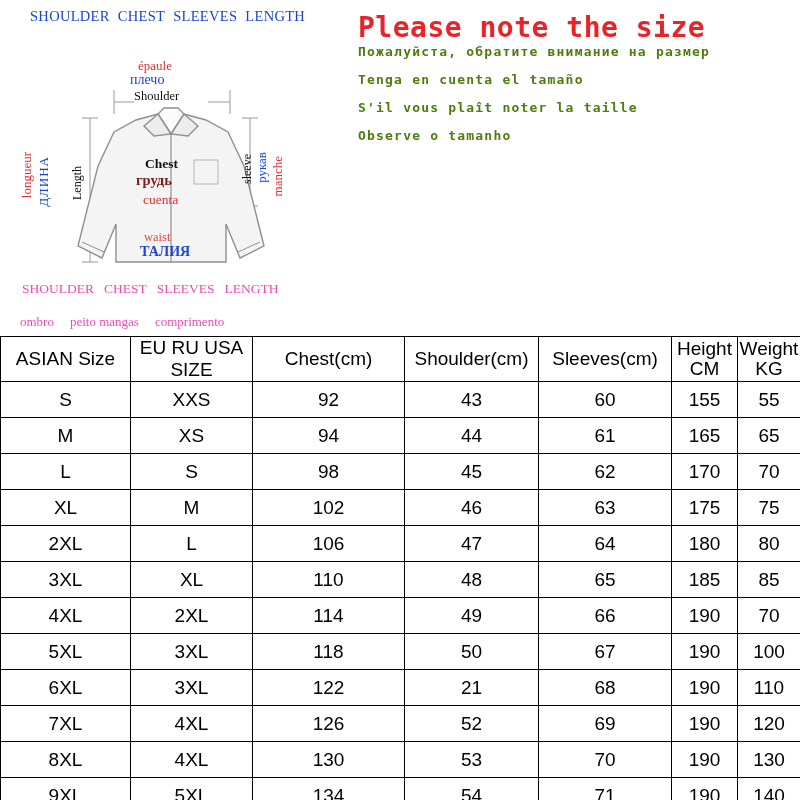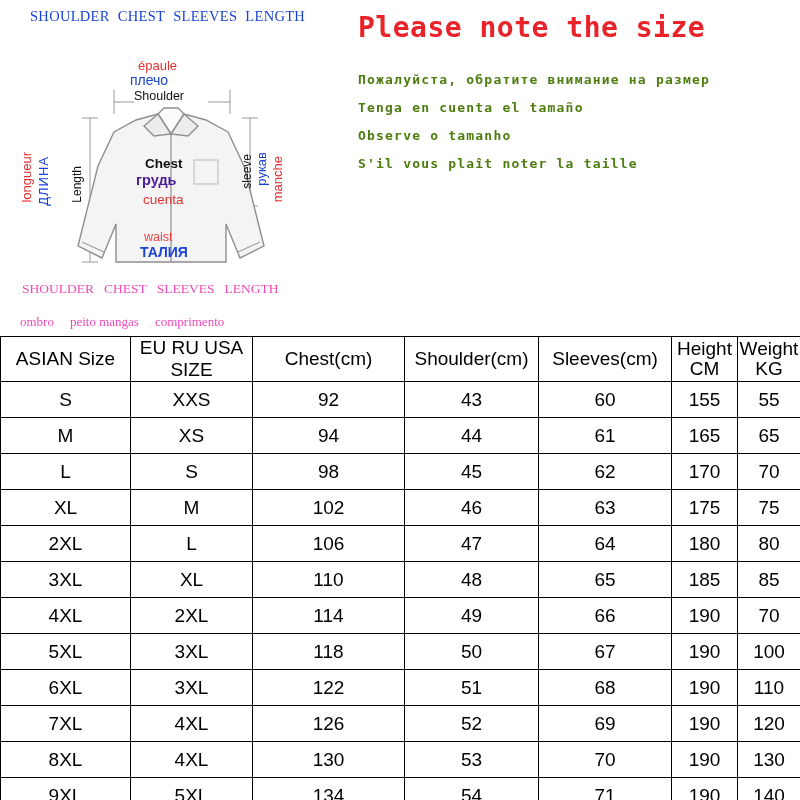--- a/index.html
+++ b/index.html
@@ -83,30 +83,30 @@
     left: 18px;
     top: 56px;
     width: 320px;
     height: 220px;
   }
 
   .shirt-svg { display: block; }
 
   .d-label {
     position: absolute;
-    font-family: Liberation Sans, sans-serif;
+    font-family: Liberation Serif, serif;
     white-space: nowrap;
     text-align: center;
   }
   .d-epaule   { left: 120px; top: 2px;  color: #e03030; font-size: 13px; }
   .d-plecho   { left: 112px; top: 16px; color: #1b44d6; font-size: 14px; }
   .d-shoulder { left: 116px; top: 33px; color: #111;    font-size: 12.5px; }
 
   .d-chest    { left: 127px; top: 100px; color: #111; font-size: 13.5px; font-weight: bold;}
-  .d-grud     { left: 118px; top: 116px; color: #4c1d95; font-size: 14.5px; font-weight: bold;}
+  .d-grud     { left: 118px; top: 116px; color: #7f1d1d; font-size: 14.5px; font-weight: bold;}
   .d-buste    { left: 125px; top: 136px; color: #e03030; font-size: 13.5px; }
 
   .d-waist    { left: 126px; top: 174px; color: #ef4444; font-size: 12.5px; }
   .d-talia    { left: 122px; top: 188px; color: #1b44d6; font-size: 14px; font-weight: bold;}
 
   .vert {
     writing-mode: vertical-rl;
     transform: rotate(180deg);
   }
   .d-longueur { left: 1px;  top: 96px;  color: #e03030; font-size: 13px; }
@@ -124,21 +124,21 @@
     top: 6px;
     width: 446px;
   }
   .notice-en {
     font-family: "DejaVu Sans Mono", monospace;
     font-size: 28px;
     font-weight: bold;
     color: #e8242a;
     letter-spacing: 0.5px;
     line-height: 1.15;
-    margin: 6px 0 28px 6px;
+    margin: 6px 0 0 6px;
   }
   .notice-line {
     font-family: "DejaVu Sans Mono", monospace;
     font-size: 13px;
     color: #4d7c0f;
     letter-spacing: 1.2px;
     line-height: 1.3;
     margin: 0 0 11px 6px;
     font-weight: bold;
   }
@@ -259,22 +259,22 @@
 
       <div class="lang-row lang-bottom2">
         <span>ombro</span><span>peito mangas</span><span>comprimento</span>
       </div>
     </div>
 
     <div class="notice">
       <div class="notice-en">Please note the size</div>
       <div class="notice-line">Пожалуйста, обратите внимание на размер</div>
       <div class="notice-line">Tenga en cuenta el tamaño</div>
+      <div class="notice-line">S'il vous plaît noter la taille</div>
       <div class="notice-line">Observe o tamanho</div>
-      <div class="notice-line">S'il vous plaît noter la taille</div>
     </div>
   </div>
 
   <div class="tbl-wrap">
     <table class="size">
       <colgroup>
         <col class="c-asian">
           <col class="c-eu">
           <col class="c-chest">
         <col class="c-shldr">
@@ -369,21 +369,21 @@
             <td>118</td>
             <td>50</td>
             <td>67</td>
             <td class="red">190</td>
             <td class="red">100</td>
           </tr>
         <tr>
             <td>6XL</td>
             <td class="red">3XL</td>
             <td>122</td>
-            <td>51</td>
+            <td>21</td>
             <td>68</td>
             <td class="red">190</td>
             <td class="red">110</td>
           </tr>
         <tr>
             <td>7XL</td>
             <td class="red">4XL</td>
             <td>126</td>
             <td>52</td>
             <td>69</td>

